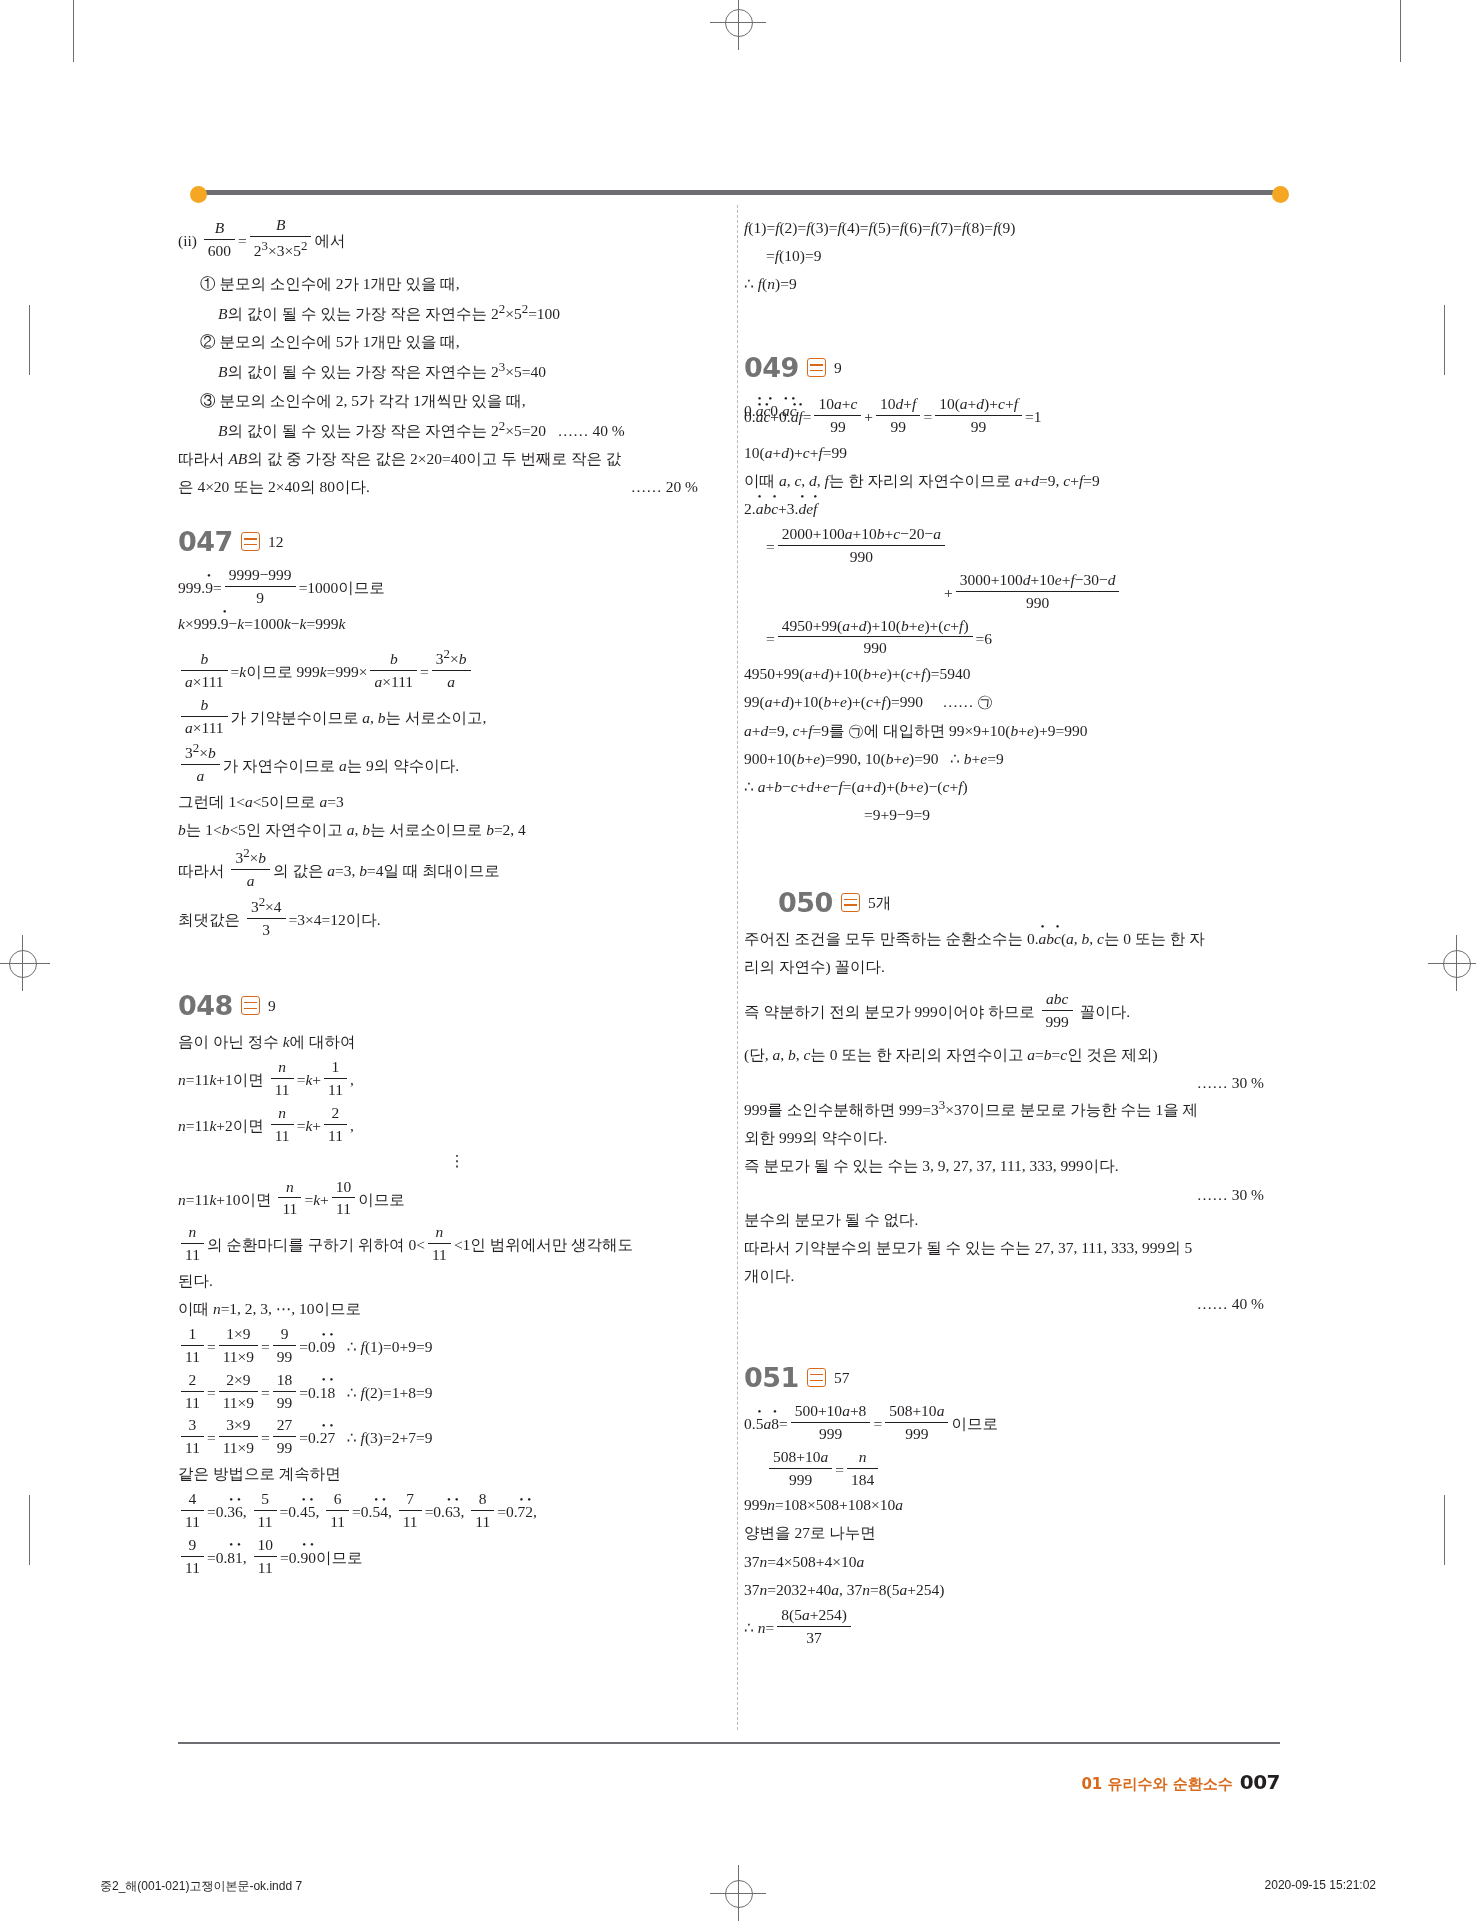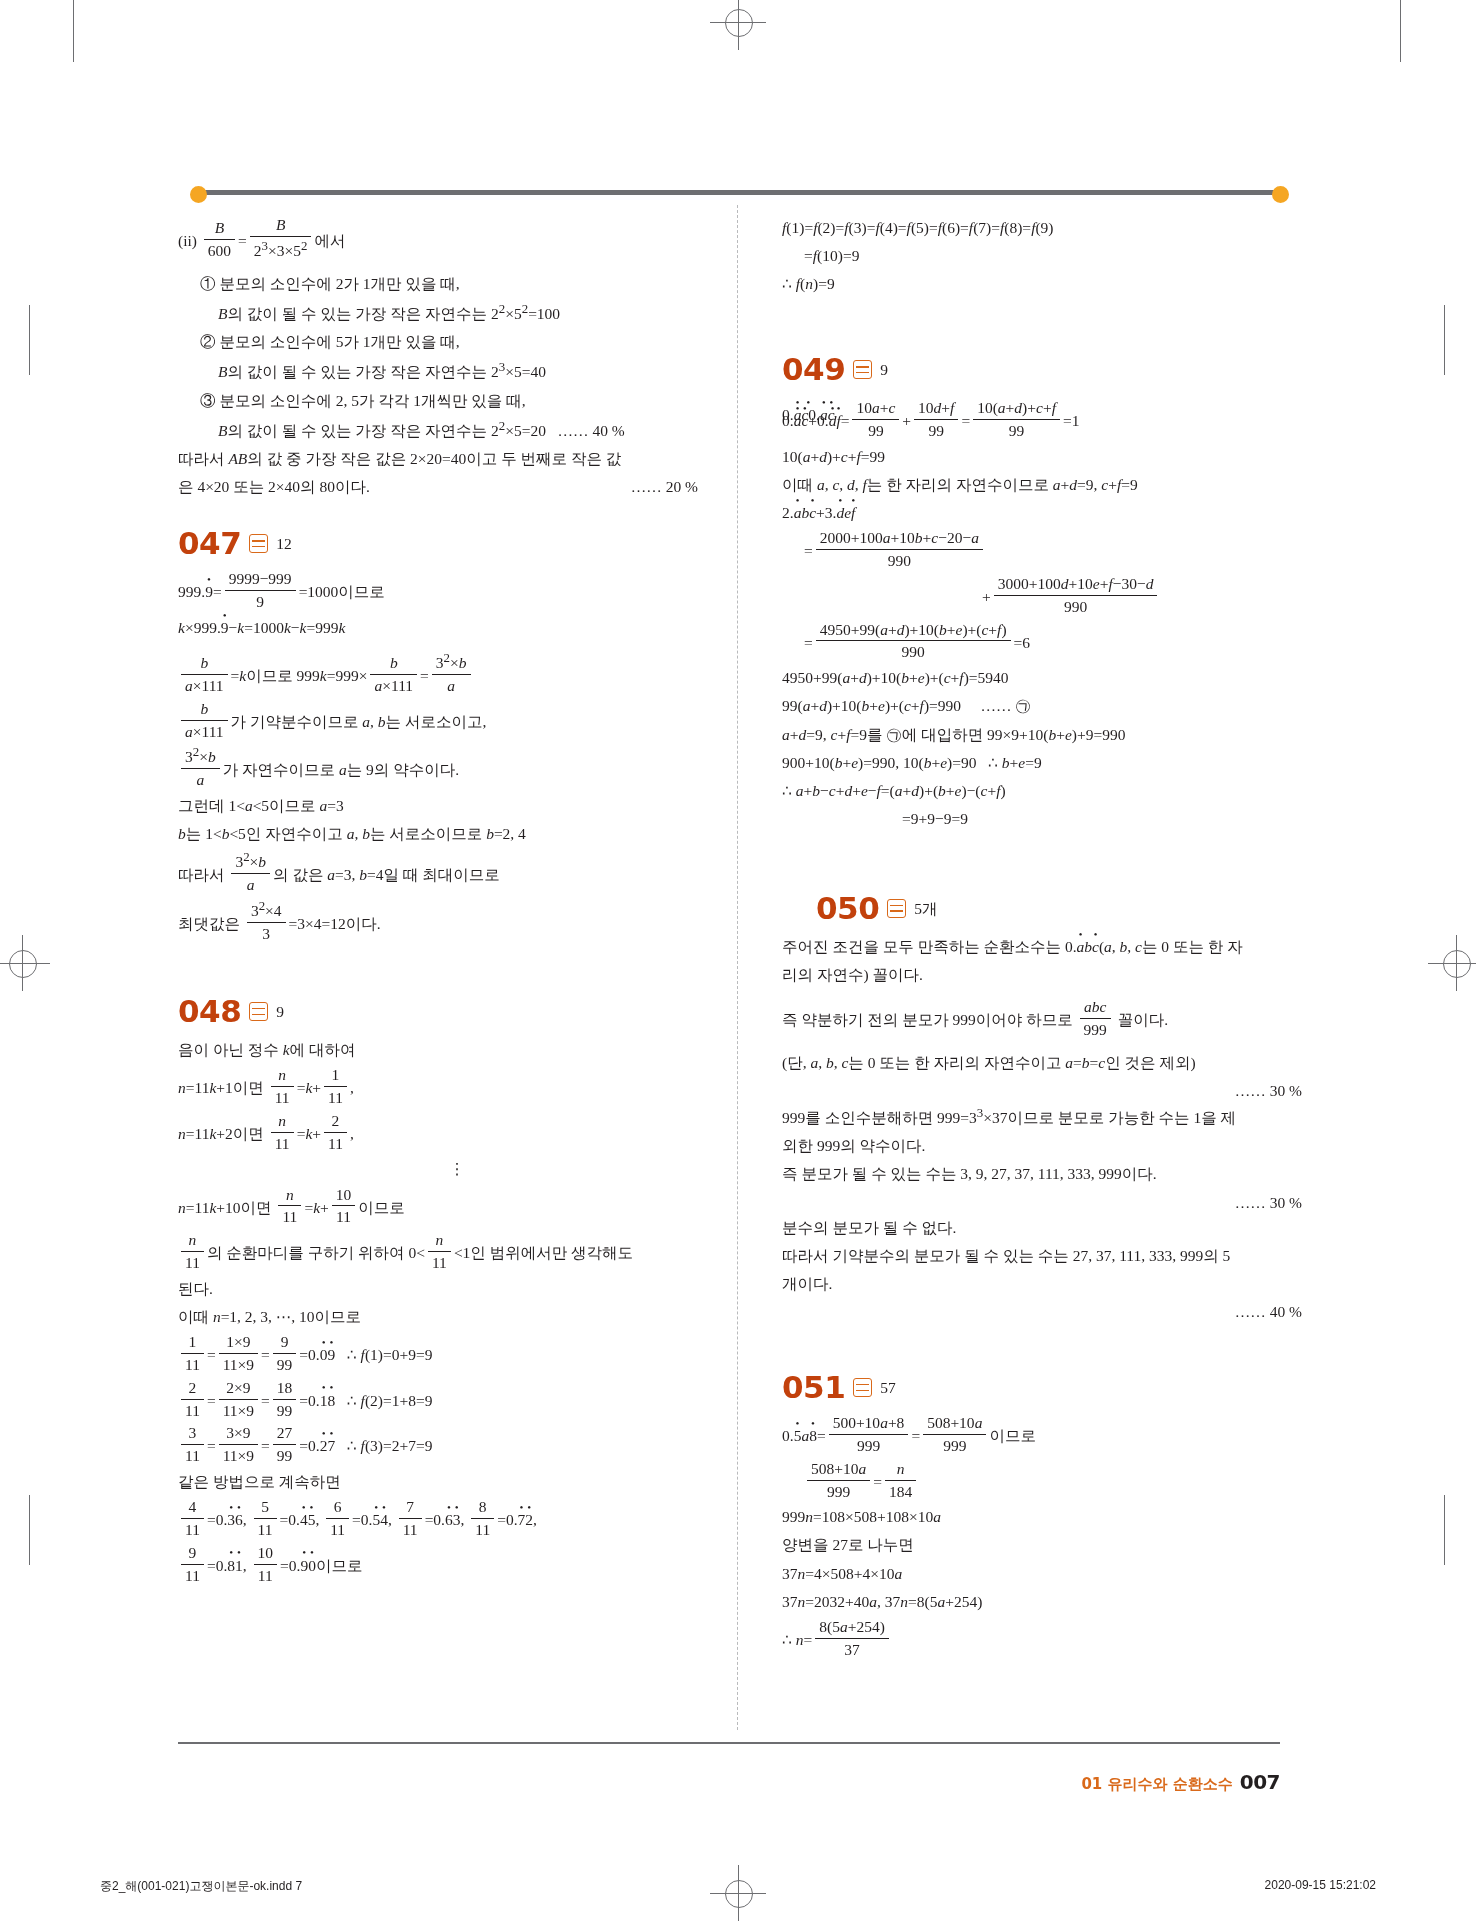--- a/index.html
+++ b/index.html
@@ -18,31 +18,31 @@
   
   .toprule{position:absolute;left:196px;top:190px;width:1084px;height:5px;background:#6d6e71;}
   .dot{position:absolute;width:13px;height:13px;border-radius:50%;background:#f5a623;border:2px solid #f5a623;}
   .dot.l{left:190px;top:186px;}
   .dot.r{left:1272px;top:186px;}
 
   .divider{position:absolute;left:737px;top:205px;width:1px;height:1525px;border-left:1px dashed #b9babc;}
 
   .col{position:absolute;top:215px;width:520px;font-size:15.5px;line-height:1.62;}
   .colL{left:178px;}
-  .colR{left:782px;}
+  .colR{left:744px;}
 
   p{margin:0 0 3px 0;}
   .ind1{padding-left:22px;}
   .ind2{padding-left:40px;}
   .ind3{padding-left:56px;}
   .gap-s{height:7px;}
 
   
   .qhead{display:flex;align-items:center;gap:8px;margin:26px 0 10px 0;}
-  .qnum{font-family:"DejaVu Sans",sans-serif;font-weight:bold;font-size:31px;letter-spacing:-0.5px;color:#c2410c;line-height:1;}
+  .qnum{font-family:"DejaVu Sans",sans-serif;font-weight:bold;font-size:27px;letter-spacing:-0.5px;color:#737373;line-height:1;}
   .ansbox{width:19px;height:19px;border:1.6px solid #d9691a;border-radius:3px;position:relative;box-sizing:border-box;}
   .ansbox:before{content:"";position:absolute;left:2px;right:2px;top:5px;height:1.4px;background:#d9691a;}
   .ansbox:after{content:"";position:absolute;left:2px;right:2px;top:10.5px;height:1.4px;background:#d9691a;}
   .ansval{font-family:"Liberation Serif",serif;font-size:15.5px;color:#231f20;}
 
   
   .mi{font-style:italic;}
   .frac{display:inline-block;vertical-align:-0.65em;text-align:center;margin:0 3px;}
   .frac .n{display:block;padding:0 4px 1px 4px;border-bottom:1px solid #231f20;line-height:1.28;}
   .frac .d{display:block;padding:1px 4px 0 4px;line-height:1.28;}

